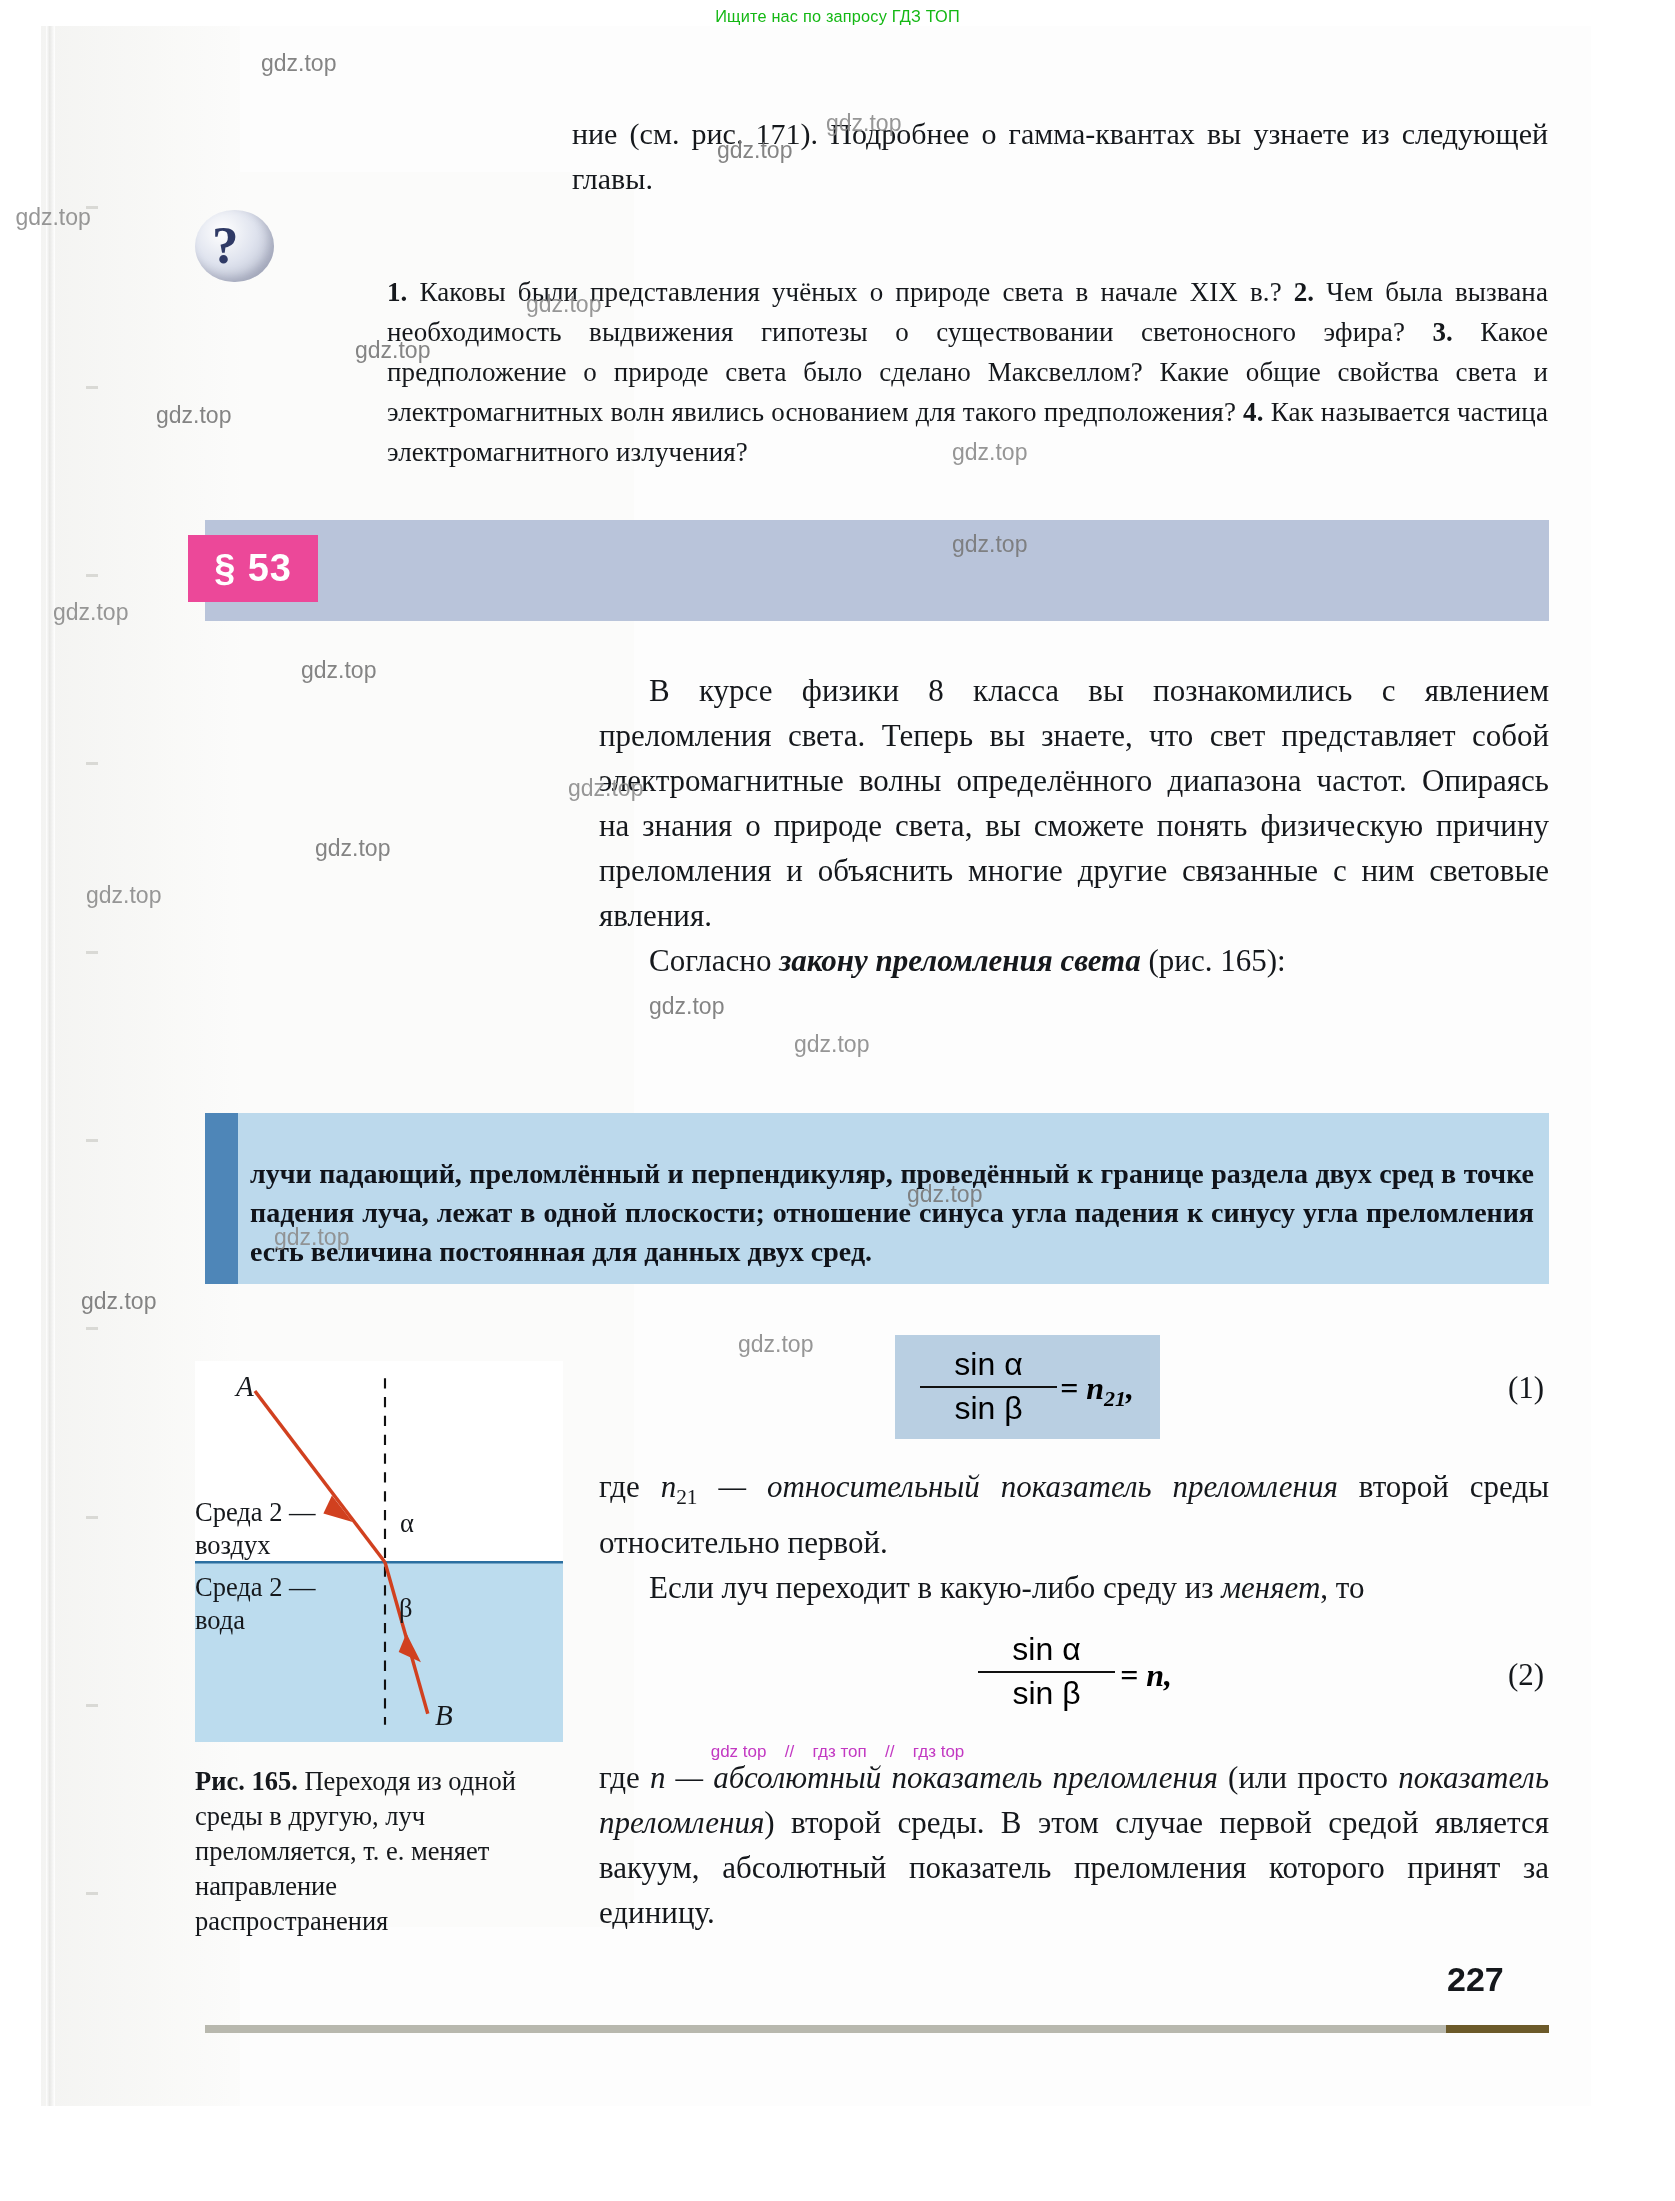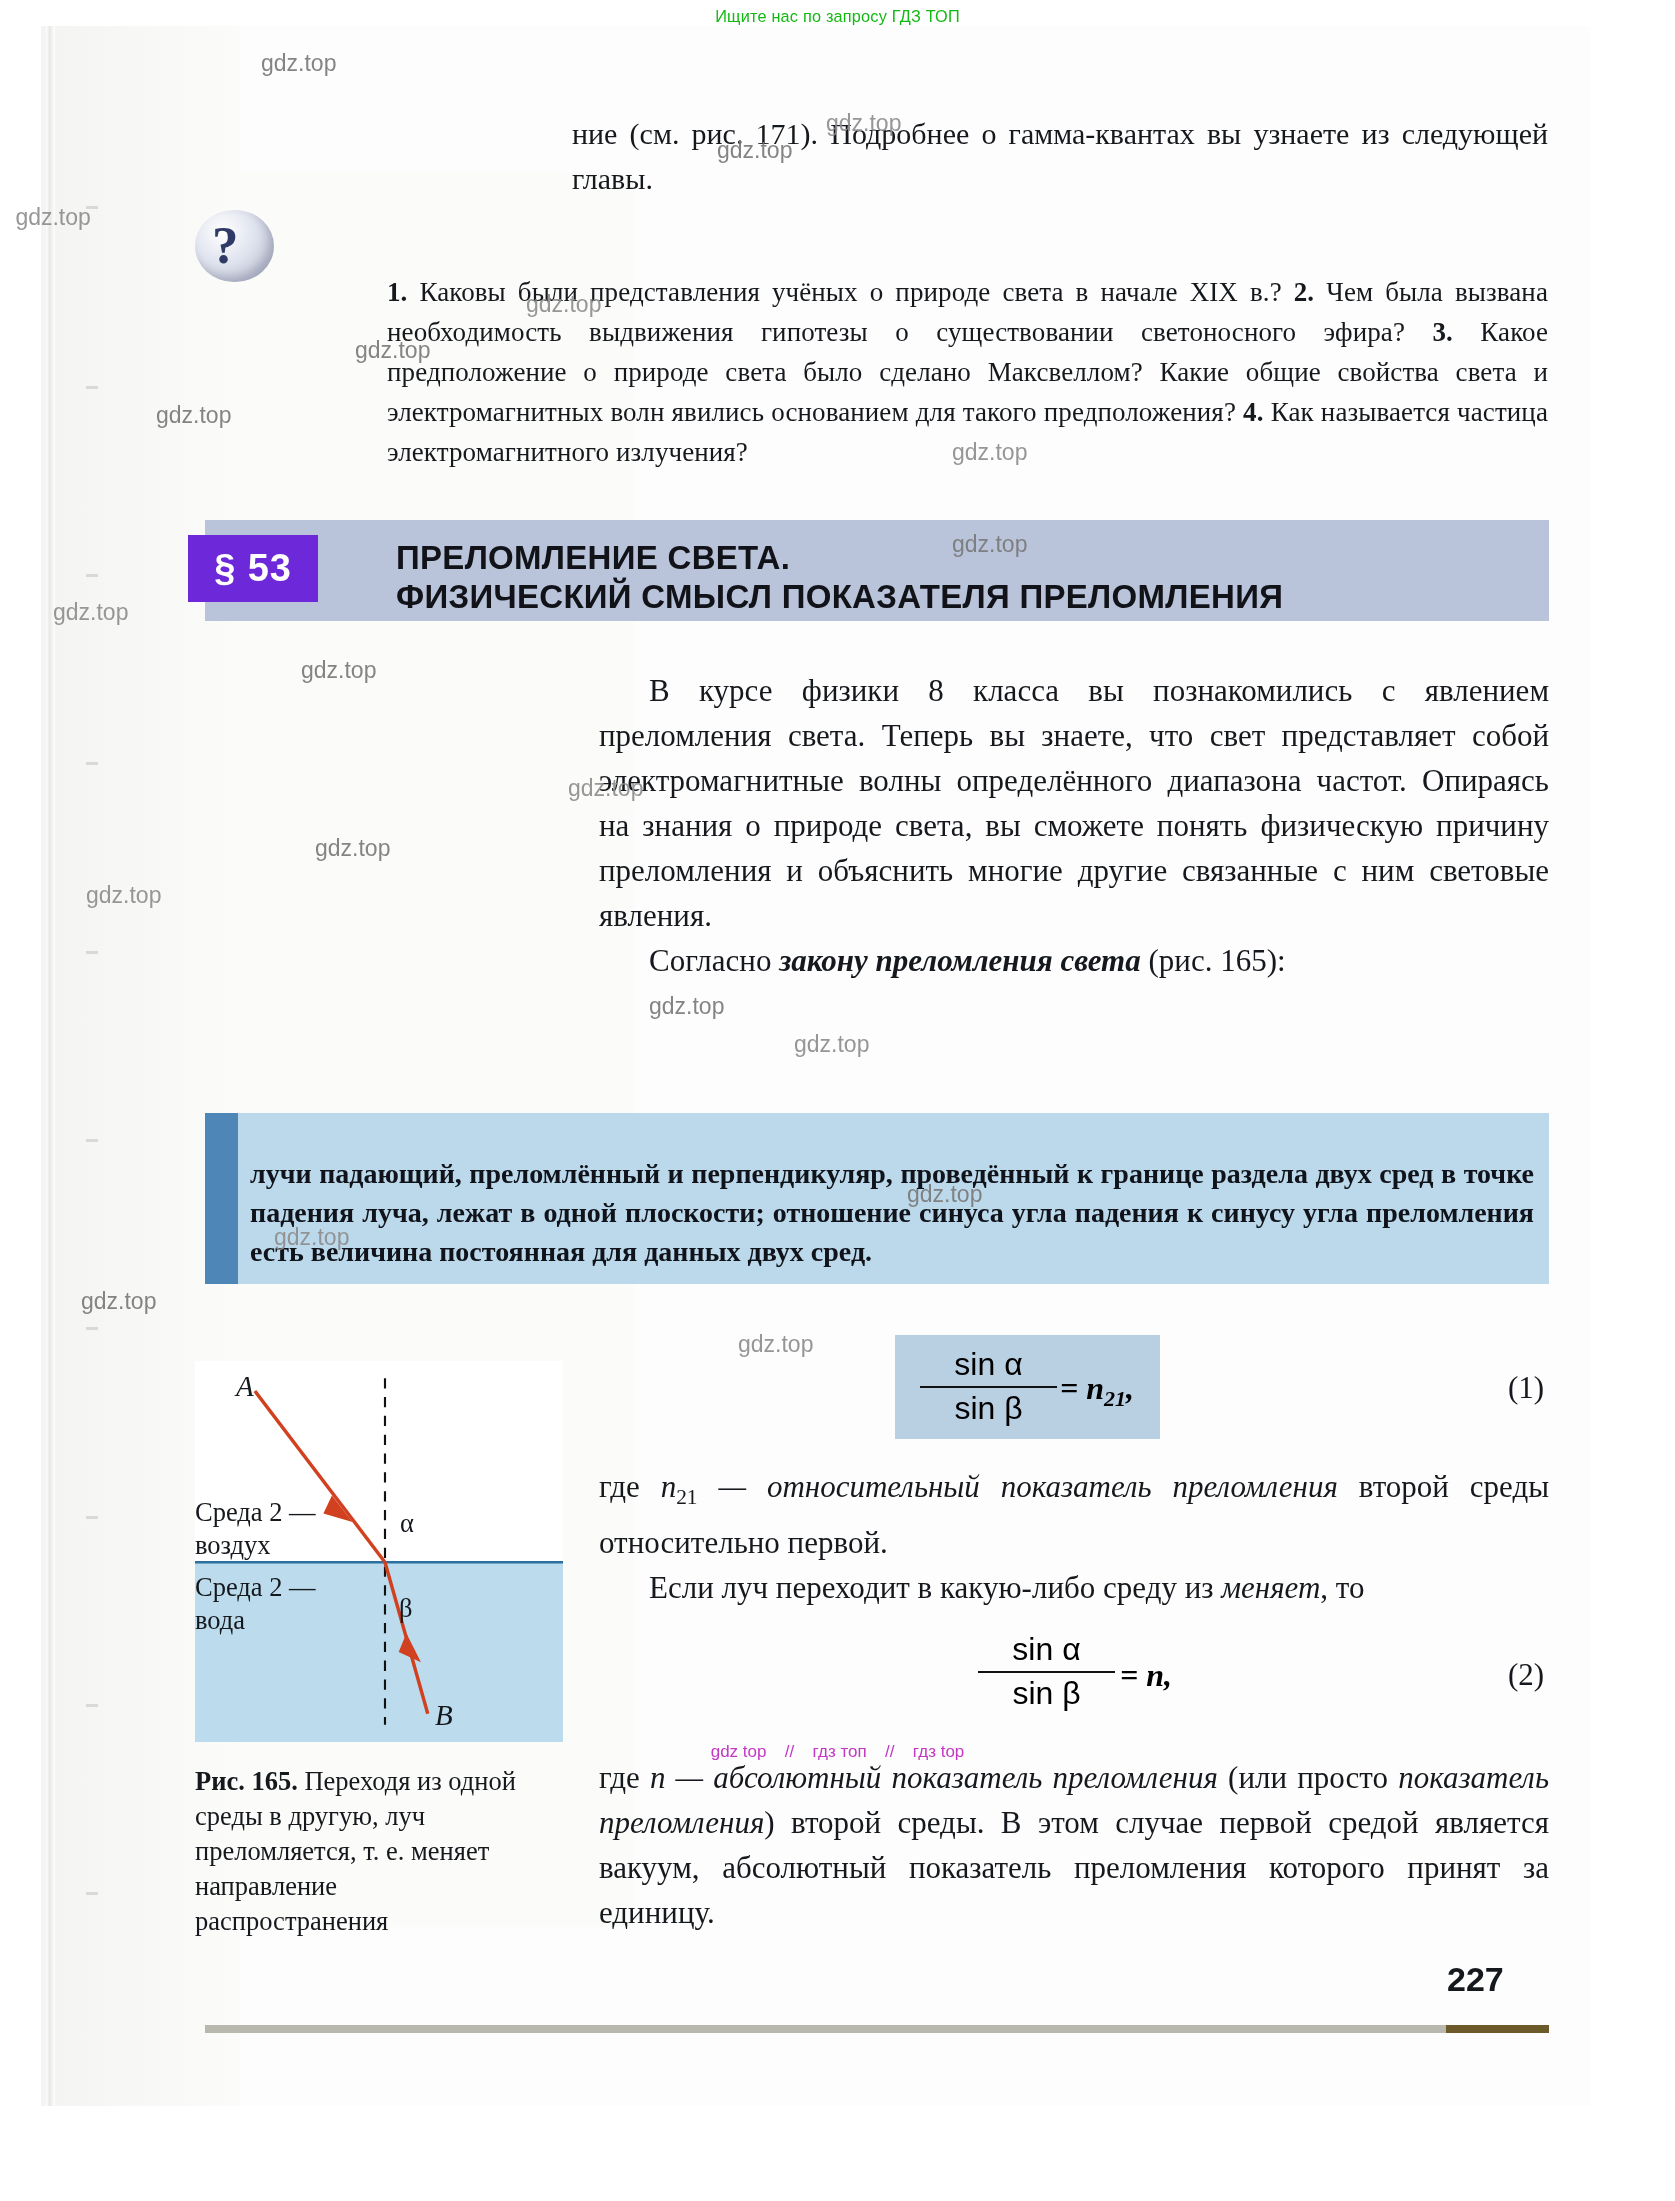--- a/index.html
+++ b/index.html
@@ -134,21 +134,21 @@
   .sec-band {
     position: absolute;
     left: 205px; top: 520px;
     width: 1344px; height: 101px;
     background: #b9c4da;
   }
   .sec-num {
     position: absolute;
     left: 188px; top: 535px;
     width: 130px; height: 67px;
-    background: #6d28d9;
+    background: #ec4899;
     color: #ffffff;
     font-family: "Liberation Sans", sans-serif;
     font-weight: bold;
     font-size: 38px;
     line-height: 67px;
     text-align: center;
     letter-spacing: 0.9px;
   }
   .sec-title {
     position: absolute;
@@ -345,24 +345,20 @@
     <div class="blob"></div>
     <div class="glyph">?</div>
   </div>
 
   <div class="col questions">
     <b>1.</b> Каковы были представления учёных о природе света в начале XIX в.? <b>2.</b> Чем была вызвана необходимость выдвижения гипотезы о существовании светоносного эфира? <b>3.</b> Какое предположение о природе света было сделано Максвеллом? Какие общие свойства света и электромагнитных волн явились основанием для такого предположения? <b>4.</b> Как называется частица электромагнитного излучения?
   </div>
 
   <div class="sec-band"></div>
   <div class="sec-num">§ 53</div>
-  <div class="sec-title">
-    <div>ПРЕЛОМЛЕНИЕ СВЕТА.</div>
-    <div>ФИЗИЧЕСКИЙ СМЫСЛ ПОКАЗАТЕЛЯ ПРЕЛОМЛЕНИЯ</div>
-  </div>
 
   <div class="col body-para">
     <span class="indent"></span><span>В курсе физики 8 класса вы познакомились с явлением преломления света. Теперь вы знаете, что свет представляет собой электромагнитные волны определённого диапазона частот. Опираясь на знания о природе света, вы сможете понять физическую причину преломления и объяснить многие другие связанные с ним световые явления.</span>
     <br>
     <span class="indent"></span><span>Согласно </span><span class="law">закону преломления света</span><span> (рис. 165):</span>
   </div>
 
   <div class="law-box">
     <div class="accent"></div>
     <div class="txt">лучи падающий, преломлённый и перпендикуляр, проведённый к границе раздела двух сред в точке падения луча, лежат в одной плоскости; отношение синуса угла падения к синусу угла преломления есть величина постоянная для данных двух сред.</div>

